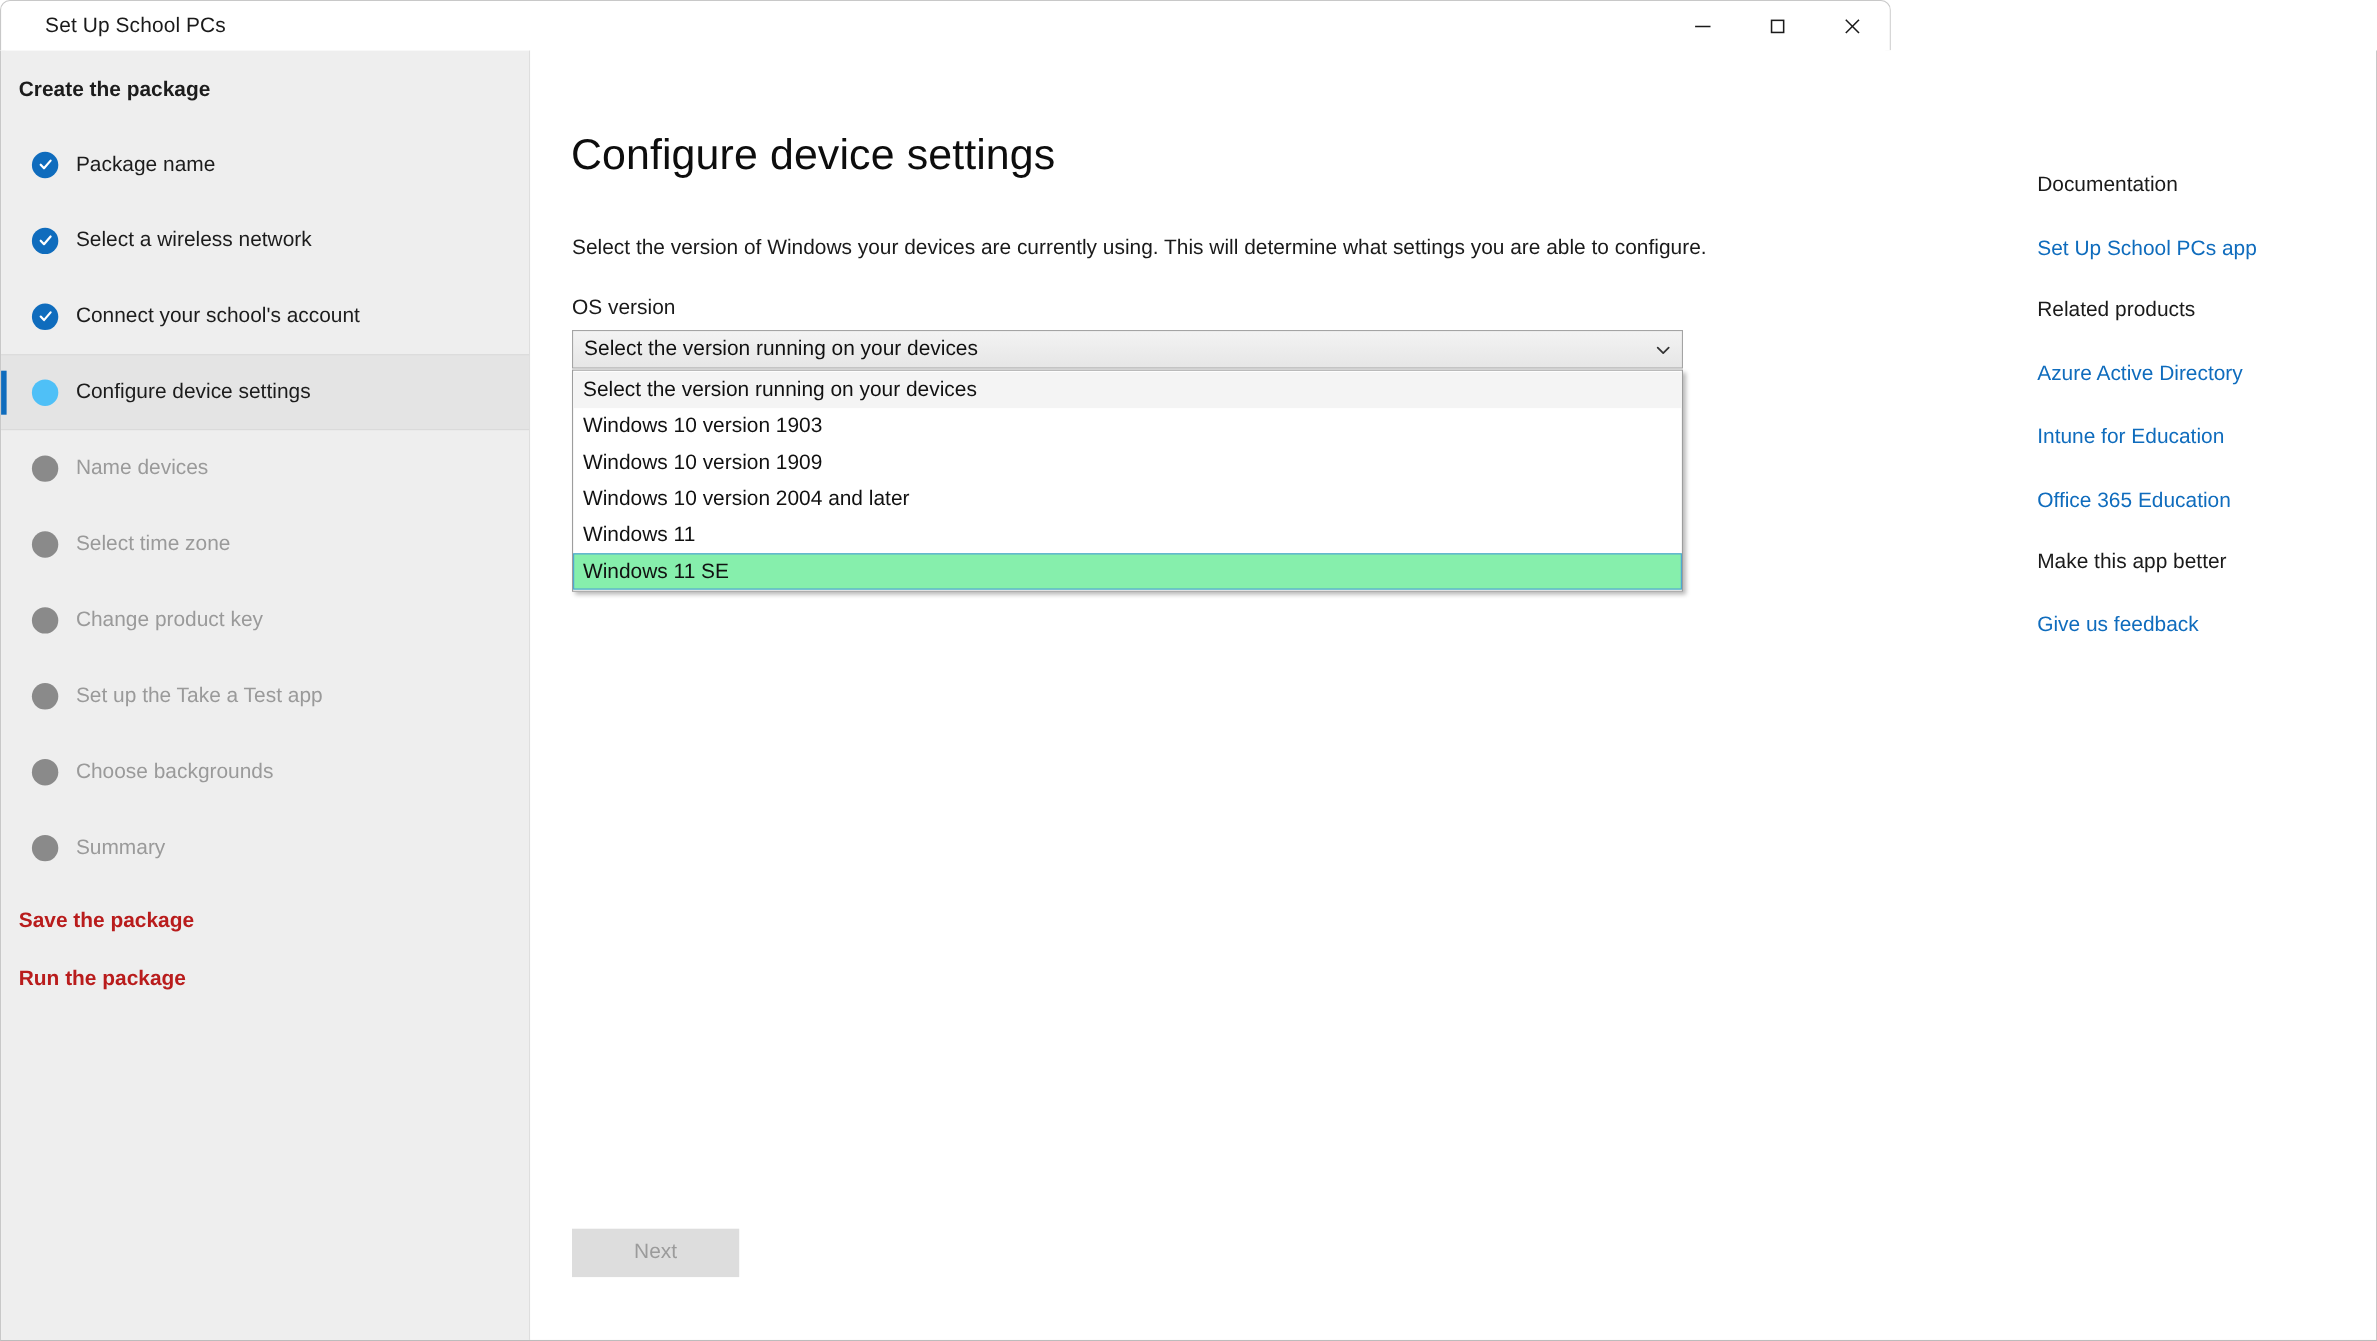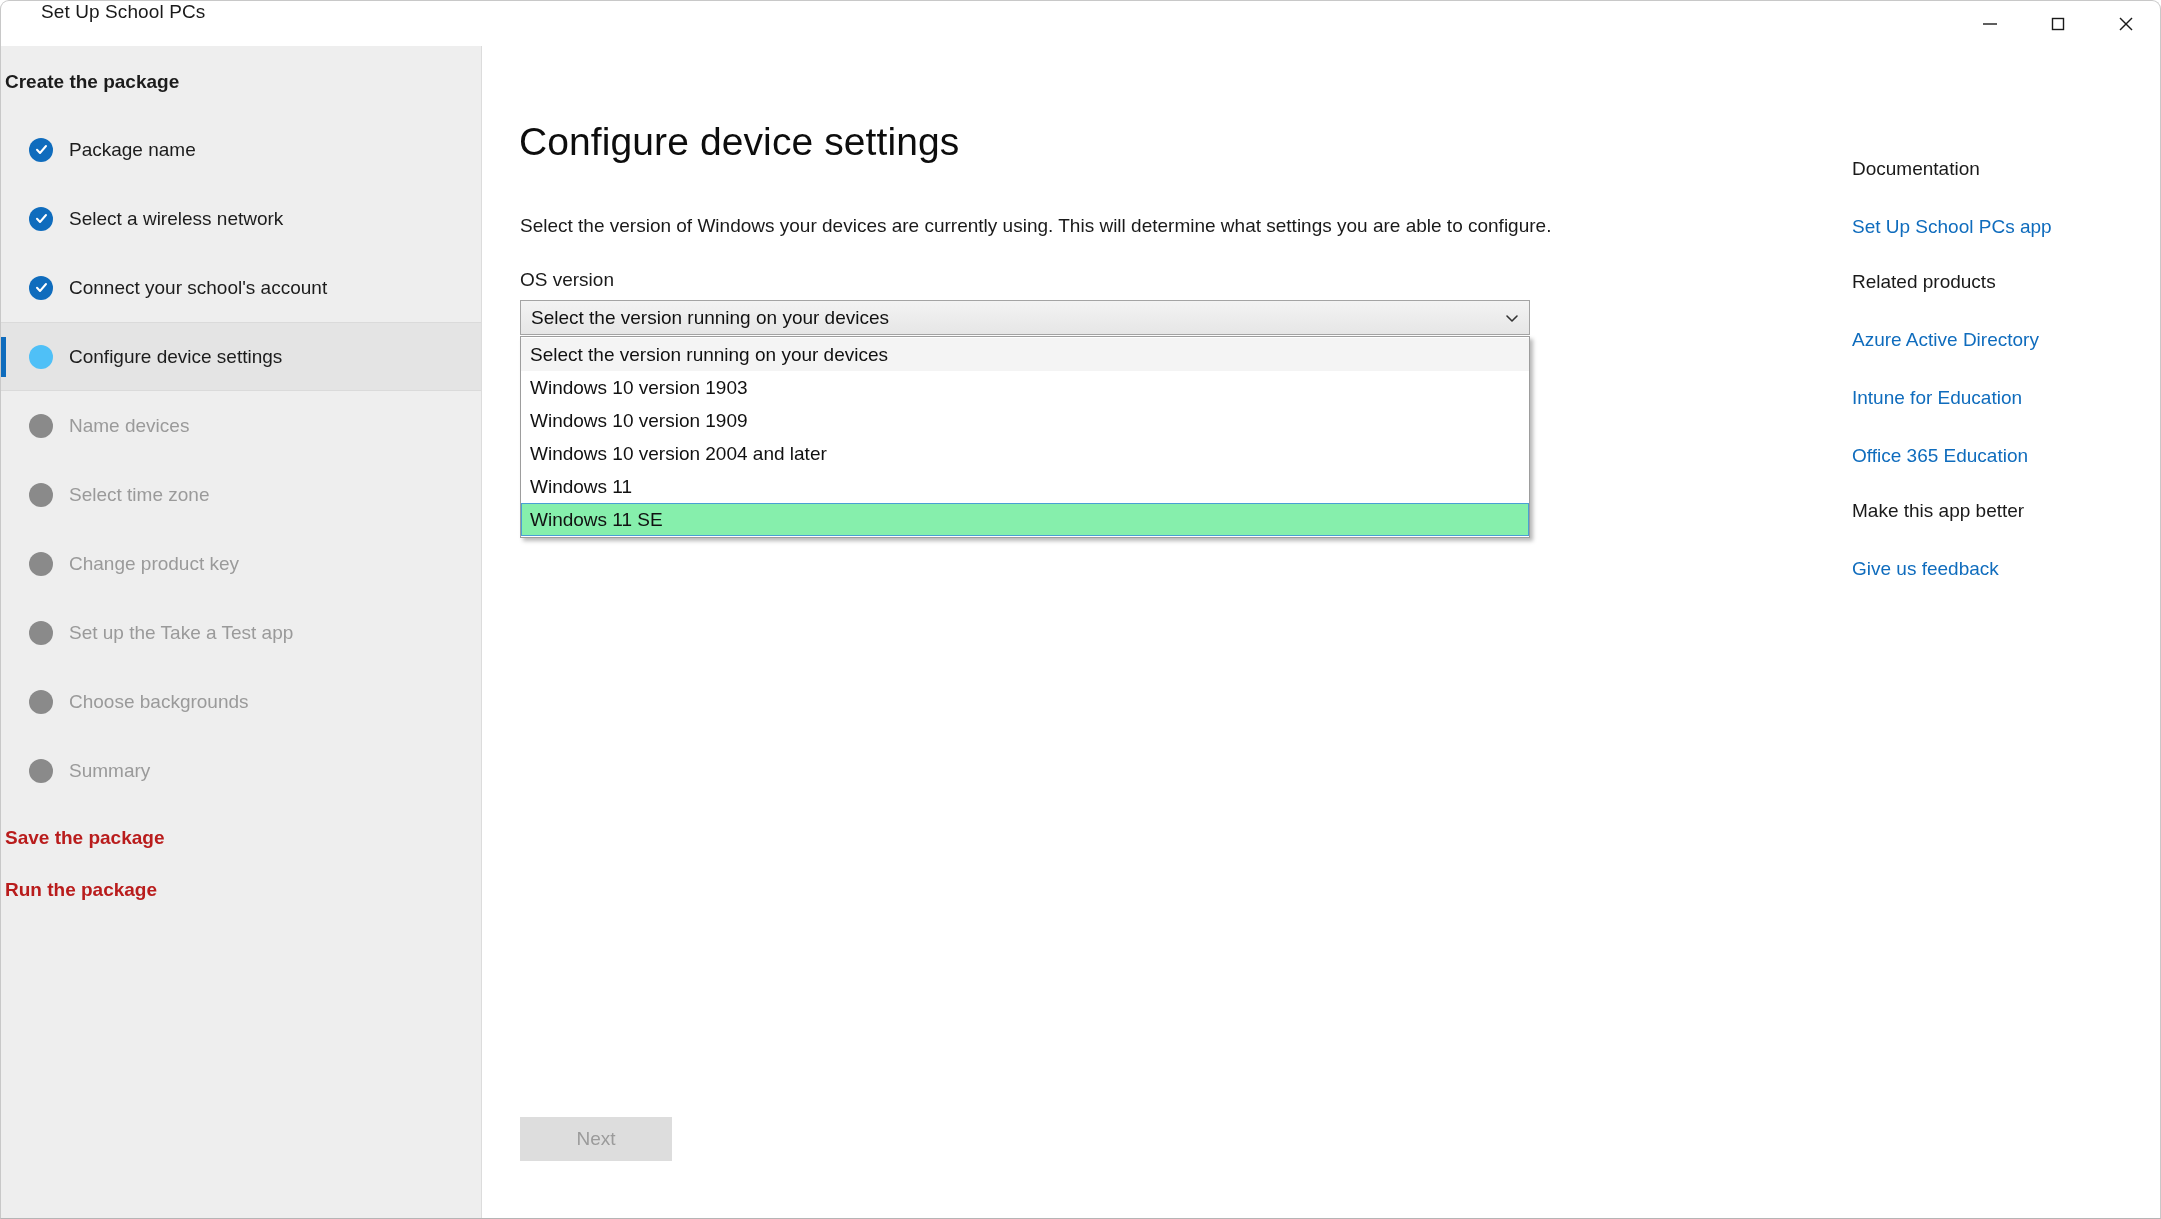--- a/index.html
+++ b/index.html
@@ -14,30 +14,31 @@
     height: 1219px;
     background: #ffffff;
     overflow: hidden;
     box-sizing: border-box;
   }
 
   
   #titlebar {
     position: absolute;
     left: 0; top: 0;
-    width: 2161px;
+    width: 1719px;
     height: 46px;
     background: #ffffff;
     border-top: 1px solid #c8c8c8;
     border-left: 1px solid #c8c8c8;
     border-right: 1px solid #c8c8c8;
     border-top-left-radius: 9px;
     border-top-right-radius: 9px;
     box-sizing: border-box;
     display: flex;
+    align-items: center;
   }
   #window-title {
     margin-left: 40px;
     font-size: 19px;
     color: #1a1a1a;
     letter-spacing: .1px;
     user-select: none;
   }
   .win-controls {
     position: absolute;
@@ -76,21 +77,21 @@
     border-right: 1px solid #dcdcdc;
     box-sizing: border-box;
     flex: none;
     position: relative;
     padding-top: 25px;
   }
   .nav-group-title {
     font-size: 19px;
     font-weight: bold;
     color: #1c1c1c;
-    padding-left: 4px;
+    padding-left: 16px;
     margin-bottom: 22px;
     user-select: none;
   }
   .nav-group-title.dim { color: #b91c1c; }
   .nav-item {
     height: 69px;
     display: flex;
     align-items: center;
     padding-left: 28px;
     box-sizing: border-box;

